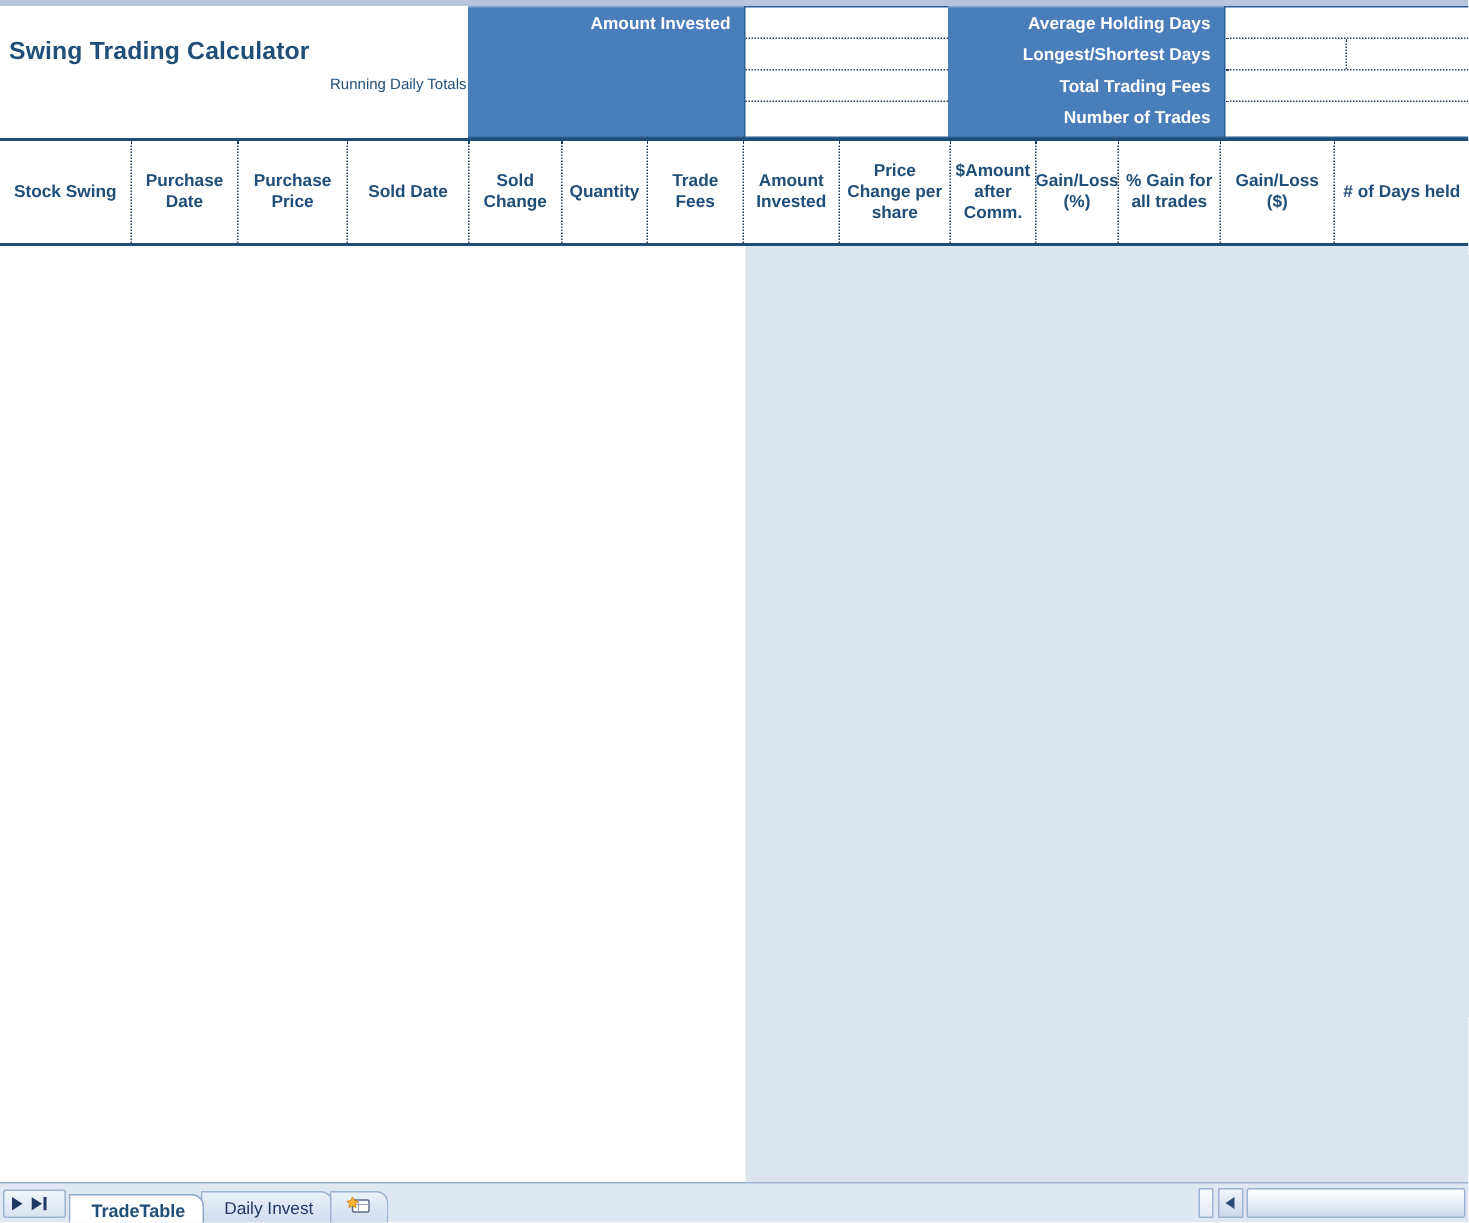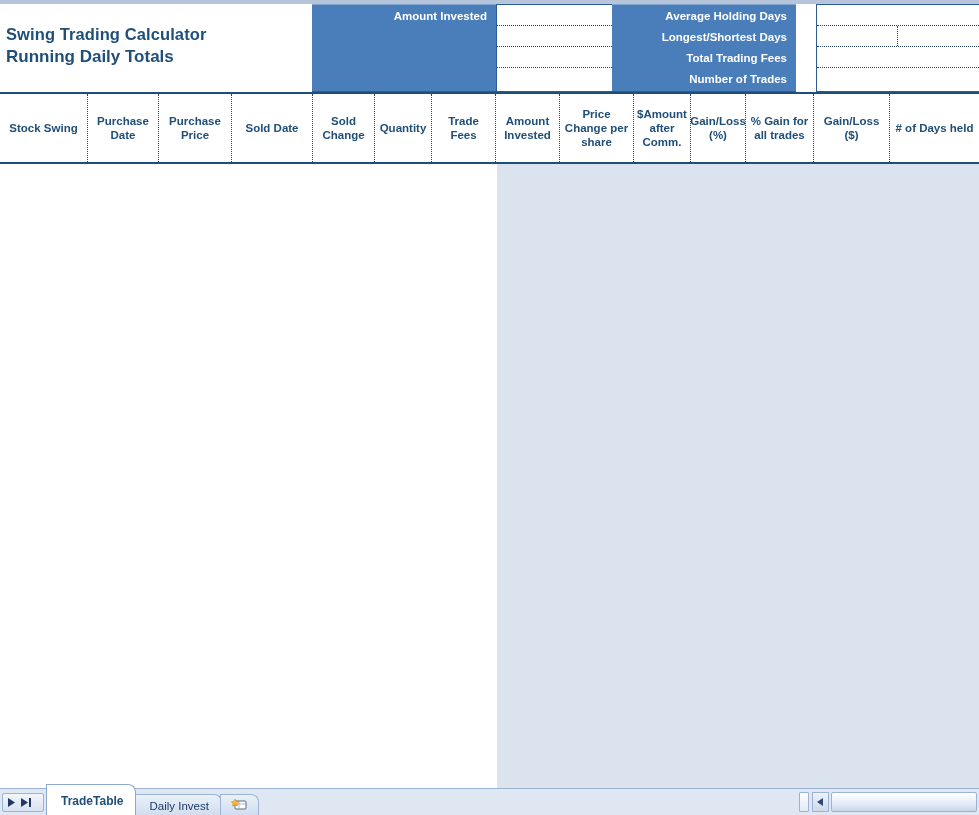--- a/index.html
+++ b/index.html
@@ -49,25 +49,26 @@
   .title-main {
     font-size: 16.5px;
     font-weight: bold;
     color: #1f4e79;
     letter-spacing: .1px;
     line-height: 20px;
     white-space: nowrap;
   }
   .title-sub {
     margin-top: 6px;
-    font-size: 17px;
-    font-weight: bold;
+    font-size: 10px;
+    font-weight: normal;
     color: #1f4e79;
     line-height: 14px;
     white-space: nowrap;
+    text-align: right;
   }
 
   
   .sum-labels {
     position: absolute;
     top: 0;
     height: 88px;
     background: #4a7ebb;
     border-top: 1px solid #7fa5cd;
     border-bottom: 1px solid #2d5c93;
@@ -123,21 +124,21 @@
     flex: 1 1 auto;
     height: 100%;
     display: flex; align-items: center; justify-content: flex-end;
     padding-right: 4px;
   }
 
   
   #sum-left-labels  { left: 312px; width: 184px; }
   #sum-left-values  { left: 496px; width: 136px; }
   
-  #sum-right-labels { left: 612px; width: 184px; }
+  #sum-right-labels { left: 632px; width: 184px; }
   #sum-right-values { left: 816px; width: 163px; border-right: none; }
 
   
   .header-row {
     position: absolute;
     left: 0; top: 92px;
     width: 979px; height: 72px;
     background: #ffffff;
     border-top: 2px solid #1f4e79;
     border-bottom: 2px solid #1f4e79;
@@ -223,21 +224,21 @@
     border-bottom: none;
     border-radius: 0 8px 0 0;
     transform: skewX(0deg);
     margin-right: -2px;
   }
   .tab.active {
     background: #ffffff;
     color: #1f4e79;
     font-weight: bold;
     font-size: 12px;
-    height: 32px;
+    height: 20px;
     margin-top: 3px;
     z-index: 3;
     border-color: #8fa9cd;
     align-items: center;
   }
   .tab.insert {
     padding: 0 10px;
   }
   .tab .sheet-icon { display: block; }
 

